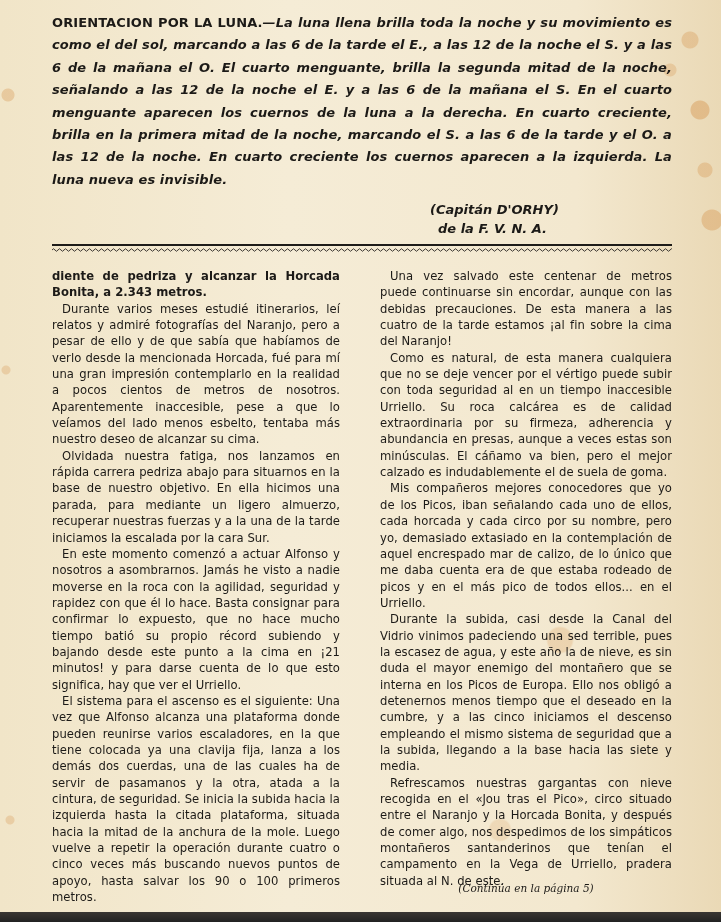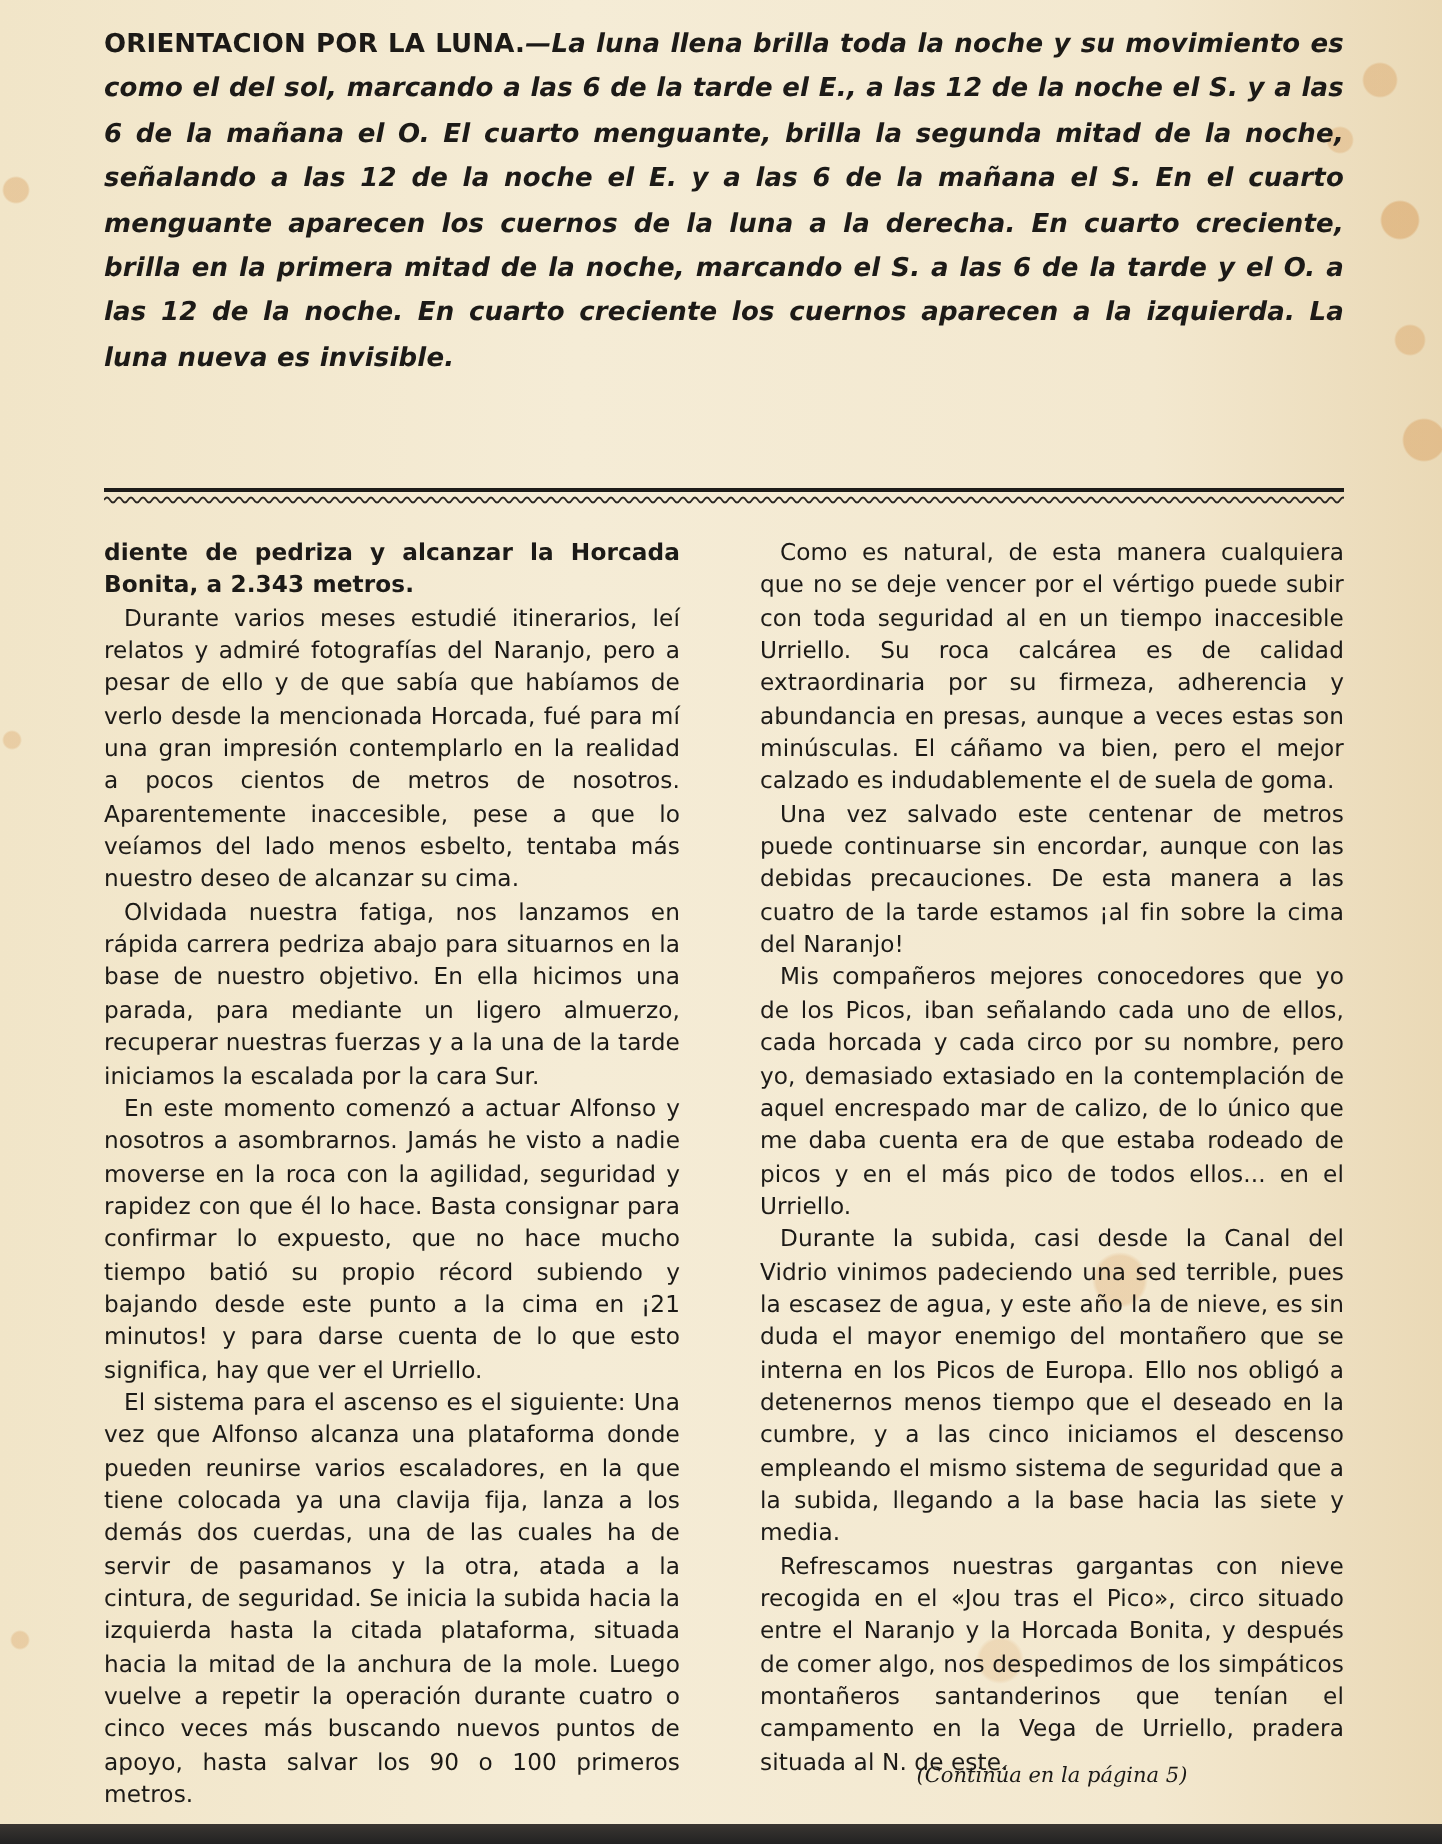--- a/index.html
+++ b/index.html
@@ -66,39 +66,43 @@
   </style>
 </head>
 <body>
 
 <div class="page">
 
   <div class="note">
     <span class="lead">ORIENTACION POR LA LUNA.</span><span>—La luna llena brilla toda la noche y su movimiento es como el del sol, marcando a las 6 de la tarde el E., a las 12 de la noche el S. y a las 6 de la mañana el O. El cuarto menguante, brilla la segunda mitad de la noche, señalando a las 12 de la noche el E. y a las 6 de la mañana el S. En el cuarto menguante aparecen los cuernos de la luna a la derecha. En cuarto creciente, brilla en la primera mitad de la noche, marcando el S. a las 6 de la tarde y el O. a las 12 de la noche. En cuarto creciente los cuernos aparecen a la izquierda. La luna nueva es invisible.</span>
   </div>
 
+  <div class="signature">
+    <div>(Capitán D'ORHY)</div>
+    <div>de la F. V. N. A.</div>
+  </div>
 
   <div class="divider">
     <div class="rule"></div>
     <svg width="620" height="6" viewBox="0 0 620 6">
       <path id="wave" fill="none" stroke="#2a2622" stroke-width="0.9" d="M0 3 Q1.5 0.5 3 3 T6 3 Q7.5 0.5 9 3 T12 3 Q13.5 0.5 15 3 T18 3 Q19.5 0.5 21 3 T24 3 Q25.5 0.5 27 3 T30 3 Q31.5 0.5 33 3 T36 3 Q37.5 0.5 39 3 T42 3 Q43.5 0.5 45 3 T48 3 Q49.5 0.5 51 3 T54 3 Q55.5 0.5 57 3 T60 3 Q61.5 0.5 63 3 T66 3 Q67.5 0.5 69 3 T72 3 Q73.5 0.5 75 3 T78 3 Q79.5 0.5 81 3 T84 3 Q85.5 0.5 87 3 T90 3 Q91.5 0.5 93 3 T96 3 Q97.5 0.5 99 3 T102 3 Q103.5 0.5 105 3 T108 3 Q109.5 0.5 111 3 T114 3 Q115.5 0.5 117 3 T120 3 Q121.5 0.5 123 3 T126 3 Q127.5 0.5 129 3 T132 3 Q133.5 0.5 135 3 T138 3 Q139.5 0.5 141 3 T144 3 Q145.5 0.5 147 3 T150 3 Q151.5 0.5 153 3 T156 3 Q157.5 0.5 159 3 T162 3 Q163.5 0.5 165 3 T168 3 Q169.5 0.5 171 3 T174 3 Q175.5 0.5 177 3 T180 3 Q181.5 0.5 183 3 T186 3 Q187.5 0.5 189 3 T192 3 Q193.5 0.5 195 3 T198 3 Q199.5 0.5 201 3 T204 3 Q205.5 0.5 207 3 T210 3 Q211.5 0.5 213 3 T216 3 Q217.5 0.5 219 3 T222 3 Q223.5 0.5 225 3 T228 3 Q229.5 0.5 231 3 T234 3 Q235.5 0.5 237 3 T240 3 Q241.5 0.5 243 3 T246 3 Q247.5 0.5 249 3 T252 3 Q253.5 0.5 255 3 T258 3 Q259.5 0.5 261 3 T264 3 Q265.5 0.5 267 3 T270 3 Q271.5 0.5 273 3 T276 3 Q277.5 0.5 279 3 T282 3 Q283.5 0.5 285 3 T288 3 Q289.5 0.5 291 3 T294 3 Q295.5 0.5 297 3 T300 3 Q301.5 0.5 303 3 T306 3 Q307.5 0.5 309 3 T312 3 Q313.5 0.5 315 3 T318 3 Q319.5 0.5 321 3 T324 3 Q325.5 0.5 327 3 T330 3 Q331.5 0.5 333 3 T336 3 Q337.5 0.5 339 3 T342 3 Q343.5 0.5 345 3 T348 3 Q349.5 0.5 351 3 T354 3 Q355.5 0.5 357 3 T360 3 Q361.5 0.5 363 3 T366 3 Q367.5 0.5 369 3 T372 3 Q373.5 0.5 375 3 T378 3 Q379.5 0.5 381 3 T384 3 Q385.5 0.5 387 3 T390 3 Q391.5 0.5 393 3 T396 3 Q397.5 0.5 399 3 T402 3 Q403.5 0.5 405 3 T408 3 Q409.5 0.5 411 3 T414 3 Q415.5 0.5 417 3 T420 3 Q421.5 0.5 423 3 T426 3 Q427.5 0.5 429 3 T432 3 Q433.5 0.5 435 3 T438 3 Q439.5 0.5 441 3 T444 3 Q445.5 0.5 447 3 T450 3 Q451.5 0.5 453 3 T456 3 Q457.5 0.5 459 3 T462 3 Q463.5 0.5 465 3 T468 3 Q469.5 0.5 471 3 T474 3 Q475.5 0.5 477 3 T480 3 Q481.5 0.5 483 3 T486 3 Q487.5 0.5 489 3 T492 3 Q493.5 0.5 495 3 T498 3 Q499.5 0.5 501 3 T504 3 Q505.5 0.5 507 3 T510 3 Q511.5 0.5 513 3 T516 3 Q517.5 0.5 519 3 T522 3 Q523.5 0.5 525 3 T528 3 Q529.5 0.5 531 3 T534 3 Q535.5 0.5 537 3 T540 3 Q541.5 0.5 543 3 T546 3 Q547.5 0.5 549 3 T552 3 Q553.5 0.5 555 3 T558 3 Q559.5 0.5 561 3 T564 3 Q565.5 0.5 567 3 T570 3 Q571.5 0.5 573 3 T576 3 Q577.5 0.5 579 3 T582 3 Q583.5 0.5 585 3 T588 3 Q589.5 0.5 591 3 T594 3 Q595.5 0.5 597 3 T600 3 Q601.5 0.5 603 3 T606 3 Q607.5 0.5 609 3 T612 3 Q613.5 0.5 615 3 T618 3 Q619.5 0.5 621 3 T624 3"></path>
     </svg>
   </div>
 
   <div class="col left">
     <p class="noindent">diente de pedriza y alcanzar la Horcada Bonita, a 2.343 metros.</p>
     <p>Durante varios meses estudié itinerarios, leí relatos y admiré fotografías del Naranjo, pero a pesar de ello y de que sabía que habíamos de verlo desde la mencionada Horcada, fué para mí una gran impresión contemplarlo en la realidad a pocos cientos de metros de nosotros. Aparentemente inaccesible, pese a que lo veíamos del lado menos esbelto, tentaba más nuestro deseo de alcanzar su cima.</p>
     <p>Olvidada nuestra fatiga, nos lanzamos en rápida carrera pedriza abajo para situarnos en la base de nuestro objetivo. En ella hicimos una parada, para mediante un ligero almuerzo, recuperar nuestras fuerzas y a la una de la tarde iniciamos la escalada por la cara Sur.</p>
     <p>En este momento comenzó a actuar Alfonso y nosotros a asombrarnos. Jamás he visto a nadie moverse en la roca con la agilidad, seguridad y rapidez con que él lo hace. Basta consignar para confirmar lo expuesto, que no hace mucho tiempo batió su propio récord subiendo y bajando desde este punto a la cima en ¡21 minutos! y para darse cuenta de lo que esto significa, hay que ver el Urriello.</p>
     <p>El sistema para el ascenso es el siguiente: Una vez que Alfonso alcanza una plataforma donde pueden reunirse varios escaladores, en la que tiene colocada ya una clavija fija, lanza a los demás dos cuerdas, una de las cuales ha de servir de pasamanos y la otra, atada a la cintura, de seguridad. Se inicia la subida hacia la izquierda hasta la citada plataforma, situada hacia la mitad de la anchura de la mole. Luego vuelve a repetir la operación durante cuatro o cinco veces más buscando nuevos puntos de apoyo, hasta salvar los 90 o 100 primeros metros.</p>
   </div>
 
   <div class="col right">
+    <p>Una vez salvado este centenar de metros puede continuarse sin encordar, aunque con las debidas precauciones. De esta manera a las cuatro de la tarde estamos ¡al fin sobre la cima del Naranjo!</p>
     <p>Como es natural, de esta manera cualquiera que no se deje vencer por el vértigo puede subir con toda seguridad al en un tiempo inaccesible Urriello. Su roca calcárea es de calidad extraordinaria por su firmeza, adherencia y abundancia en presas, aunque a veces estas son minúsculas. El cáñamo va bien, pero el mejor calzado es indudablemente el de suela de goma.</p>
-    <p>Una vez salvado este centenar de metros puede continuarse sin encordar, aunque con las debidas precauciones. De esta manera a las cuatro de la tarde estamos ¡al fin sobre la cima del Naranjo!</p>
     <p>Mis compañeros mejores conocedores que yo de los Picos, iban señalando cada uno de ellos, cada horcada y cada circo por su nombre, pero yo, demasiado extasiado en la contemplación de aquel encrespado mar de calizo, de lo único que me daba cuenta era de que estaba rodeado de picos y en el más pico de todos ellos... en el Urriello.</p>
     <p>Durante la subida, casi desde la Canal del Vidrio vinimos padeciendo una sed terrible, pues la escasez de agua, y este año la de nieve, es sin duda el mayor enemigo del montañero que se interna en los Picos de Europa. Ello nos obligó a detenernos menos tiempo que el deseado en la cumbre, y a las cinco iniciamos el descenso empleando el mismo sistema de seguridad que a la subida, llegando a la base hacia las siete y media.</p>
     <p>Refrescamos nuestras gargantas con nieve recogida en el «Jou tras el Pico», circo situado entre el Naranjo y la Horcada Bonita, y después de comer algo, nos despedimos de los simpáticos montañeros santanderinos que tenían el campamento en la Vega de Urriello, pradera situada al N. de este.</p>
   </div>
 
   <div class="continued">(Continúa en la página 5)</div>
 
   <div class="bottom-edge"></div>
 </div>
 

